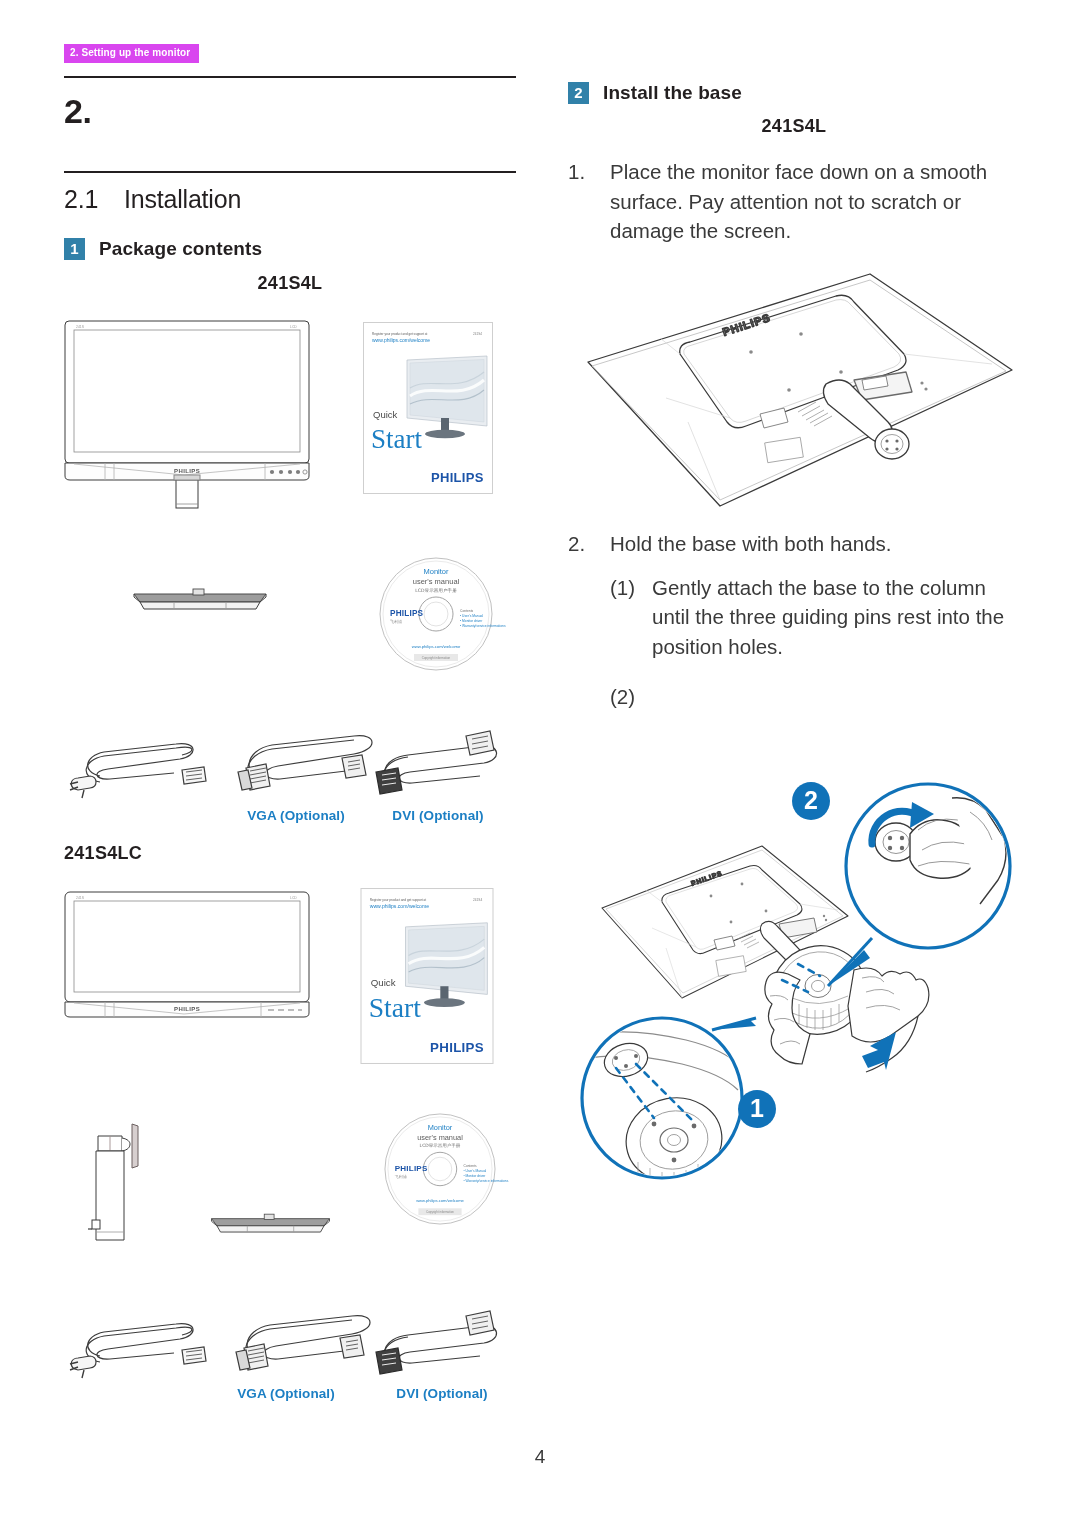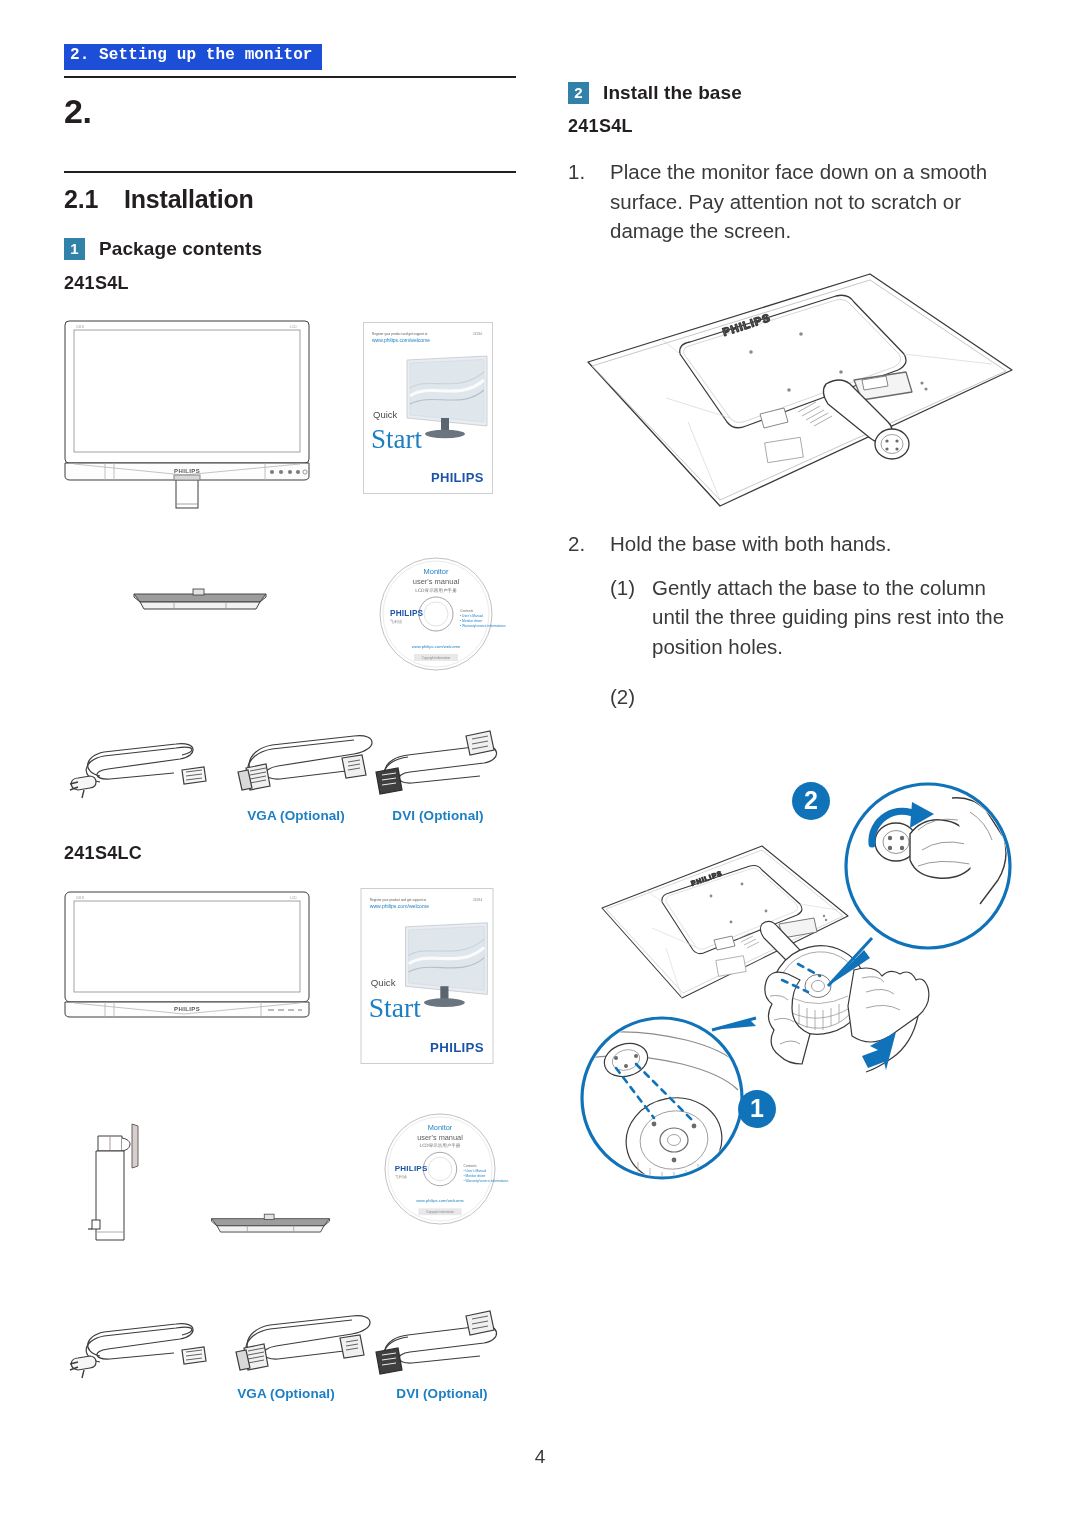--- a/index.html
+++ b/index.html
@@ -14,29 +14,28 @@
     font-family: "Liberation Sans", sans-serif;
     color: #231f20;
     overflow: hidden;
   }
 
   
   .running-header {
     position: absolute;
     left: 64px;
     top: 44px;
-    background: #1d4ed8;
+    background: #d946ef;
     color: #ffffff;
-    font-size: 16px;
+    font-size: 10px;
     font-weight: 600;
     letter-spacing: .1px;
     padding: 3px 9px 5px 6px;
     line-height: 1.1;
     white-space: nowrap;
-    font-family: Liberation Mono, monospace;
   }
 
   
   .col-left {
     position: absolute;
     left: 64px;
     top: 76px;
     width: 452px;
   }
   .rule-thick {
@@ -56,21 +55,21 @@
   .chapter-title .num { width: 60px; flex: none; }
 
   .rule-2 {
     border: 0;
     border-top: 2.2px solid #231f20;
     margin: 40px 0 0 0;
     width: 452px;
   }
   .section-title {
     font-size: 25px;
-    font-weight: 700;
+    font-weight: 400;
     letter-spacing: -.2px;
     margin: 11px 0 0 0;
     display: flex;
     line-height: 1.2;
   }
   .section-title .num { width: 60px; flex: none; }
 
   .subhead {
     display: flex;
     align-items: center;
@@ -90,20 +89,21 @@
     text-align: center;
     line-height: 22px;
     margin-right: 14px;
     flex: none;
   }
   .model-label {
     font-size: 18px;
     font-weight: 700;
     letter-spacing: .3px;
     margin-top: 13px;
+    text-align: center;
   }
   .model-label.second { margin-top: 0; }
 
   .cap-blue {
     color: #1c7fc4;
     font-size: 13.5px;
     text-align: center;
     letter-spacing: .1px;
     font-weight: bold;
   }

